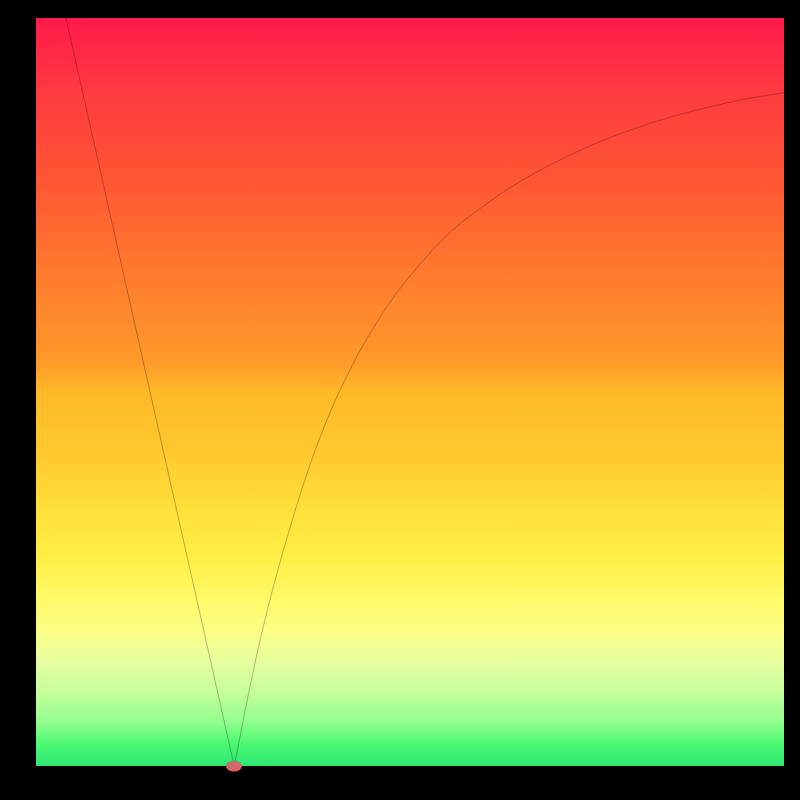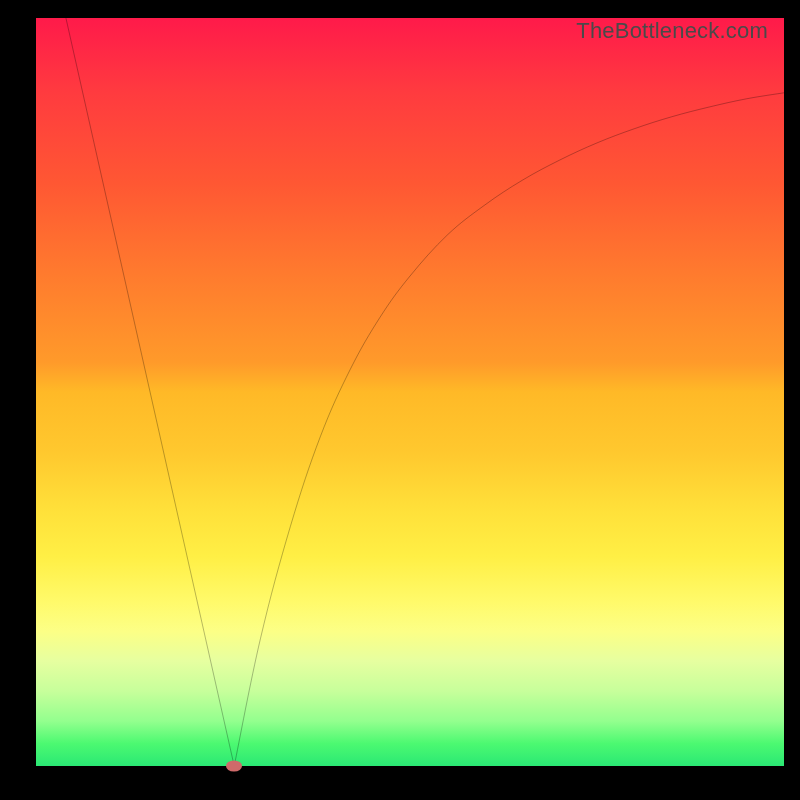--- a/index.html
+++ b/index.html
@@ -68,19 +68,18 @@
     background: #cf6a6a;
     border-radius: 48% / 50%;
     transform: translate(-50%, -50%);
   }
 </style>
 </head>
 <body>
 
 <div class="frame">
   <div class="plot">
-    <div class="watermark">TheBottleneck.com</div>
     <svg class="curve" viewBox="0 0 100 100" preserveAspectRatio="none">
       <path d="M4.000 0.000 L26.500 100.000  26.500 100.000 C 27.130 96.940, 28.650 88.760, 30.000 83.000 C 31.350 77.240, 32.560 72.860, 34.000 68.000 C 35.440 63.140, 36.560 59.780, 38.000 56.000 C 39.440 52.220, 40.560 49.880, 42.000 47.000 C 43.440 44.120, 44.560 42.250, 46.000 40.000 C 47.440 37.750, 48.380 36.480, 50.000 34.500 C 51.620 32.520, 53.200 30.710, 55.000 29.000 C 56.800 27.290, 58.200 26.314, 60.000 25.000 C 61.800 23.686, 63.200 22.780, 65.000 21.700 C 66.800 20.620, 68.200 19.900, 70.000 19.000 C 71.800 18.100, 73.200 17.456, 75.000 16.700 C 76.800 15.944, 78.200 15.430, 80.000 14.800 C 81.800 14.170, 83.200 13.722, 85.000 13.200 C 86.800 12.678, 88.200 12.332, 90.000 11.900 C 91.800 11.468, 93.200 11.142, 95.000 10.800 C 96.800 10.458, 99.100 10.144, 100.000 10.000" fill="none" stroke="#000" stroke-width="0.28" vector-effect="non-scaling-stroke" stroke-linejoin="round" stroke-linecap="round"></path>
     </svg>
     <div class="marker" style="left: 26.5%; top: 100%;"></div>
   </div>
 </div>
 
 </body></html>

